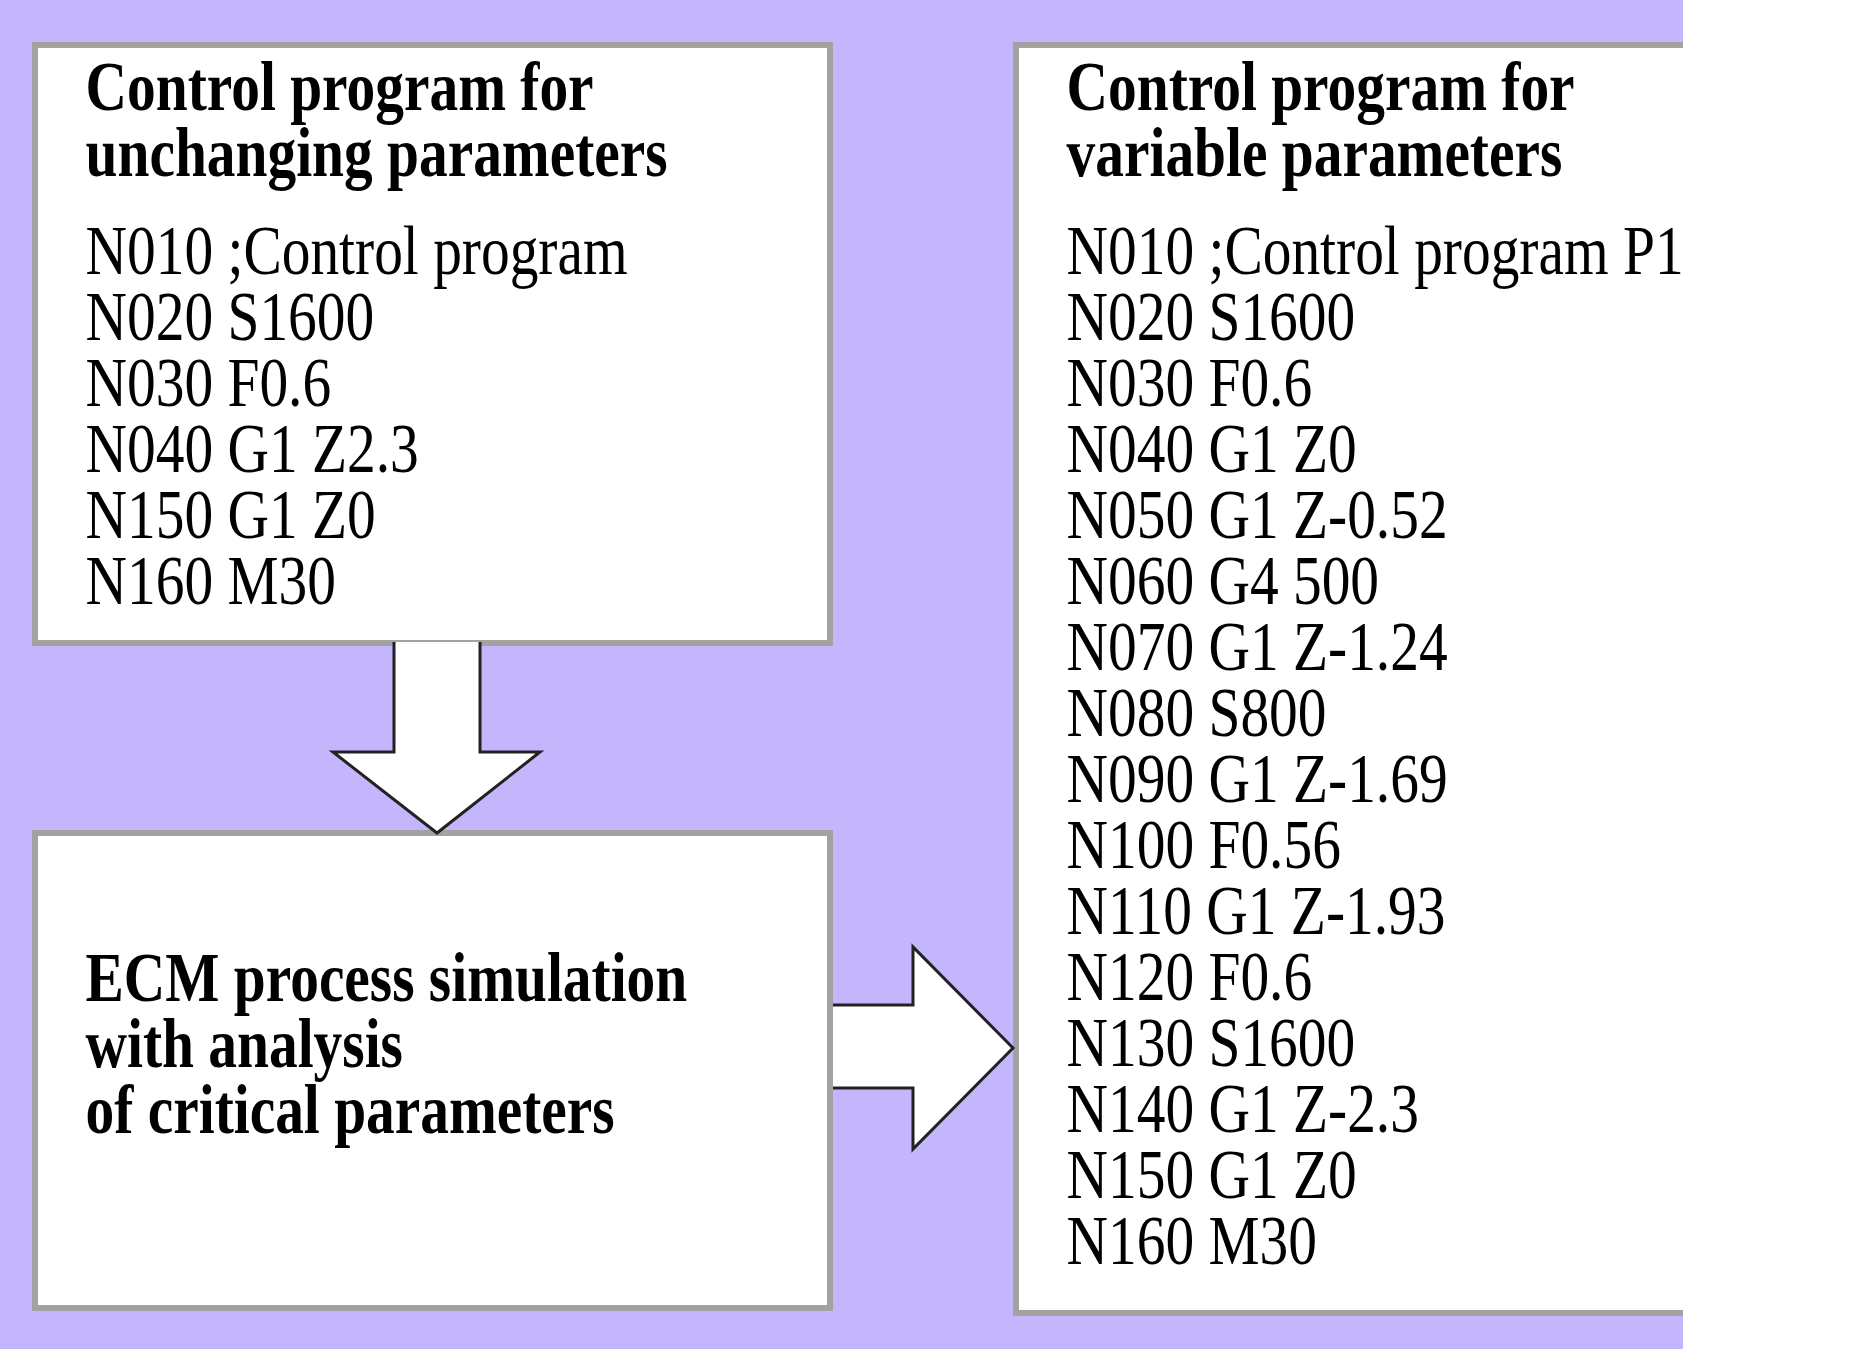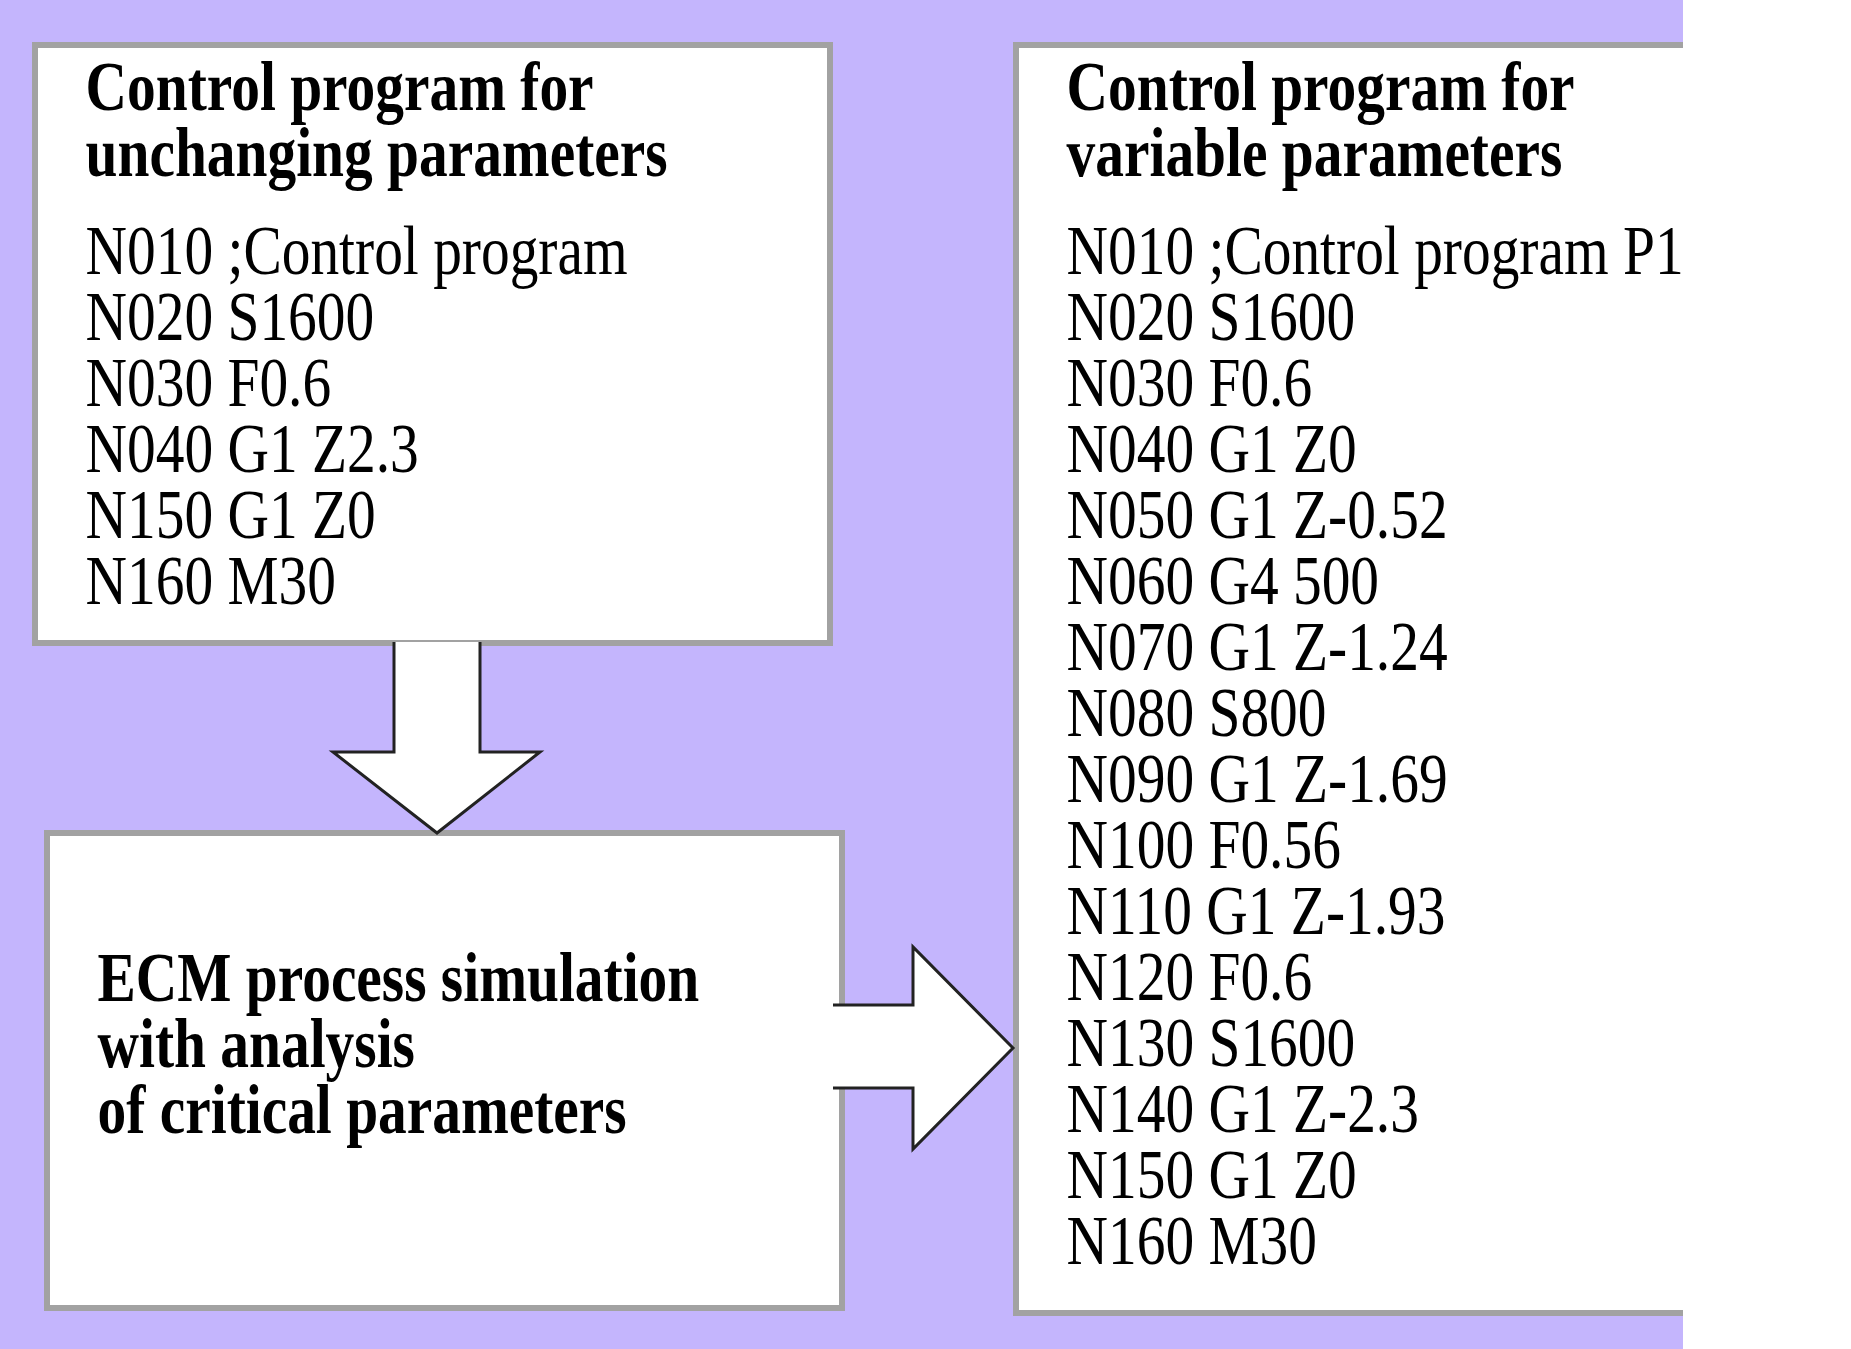--- a/index.html
+++ b/index.html
@@ -21,21 +21,20 @@
     background: #ffffff;
     border: 6px solid #a2a2a2;
     box-sizing: border-box;
     z-index: 1;
   }
   #box-unchanging { left: 32px;  top: 42px;  width: 801px; height: 604px; }
   #box-simulation {
     left: 32px;  top: 830px; width: 801px; height: 481px;
     display: flex; flex-direction: column; justify-content: center;
     padding-bottom: 54px;
-    margin-left: 12px;
   }
   #box-variable   { left: 1013px; top: 42px; width: 800px; height: 1274px; }
 
   .box-content {
     padding: 6px 0 0 58px;
     transform: scaleX(0.82);            
     transform-origin: top left;
     white-space: nowrap;
   }
   #box-simulation .box-content { padding-top: 0; }

